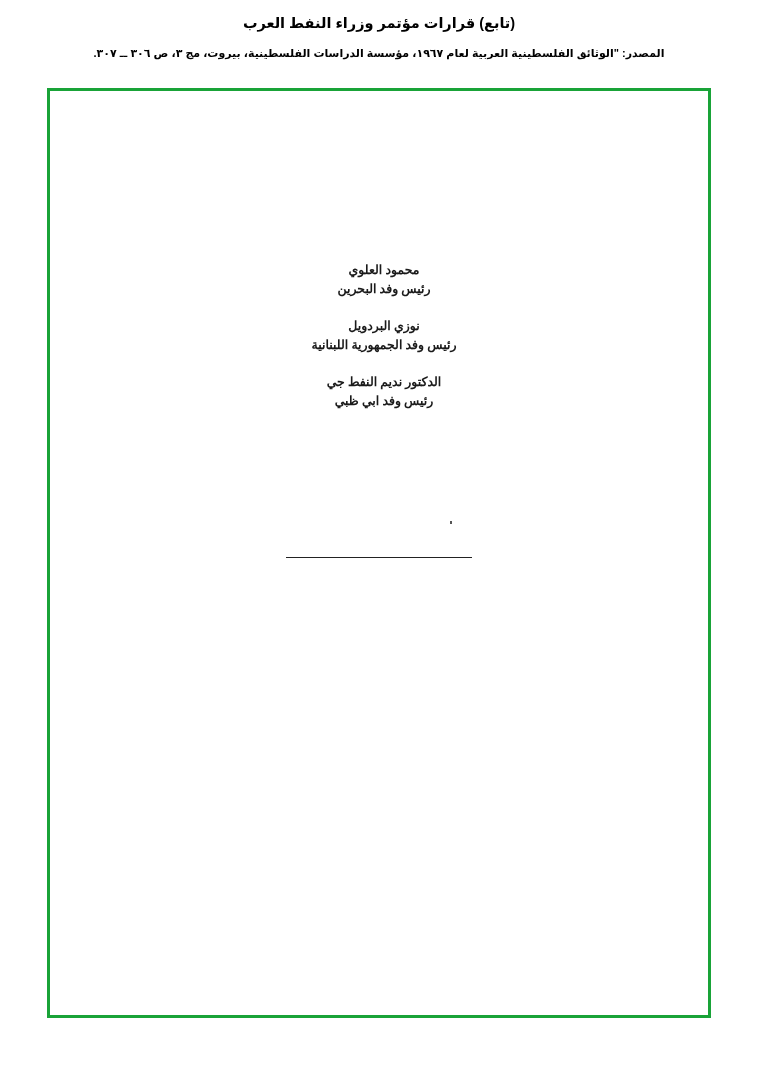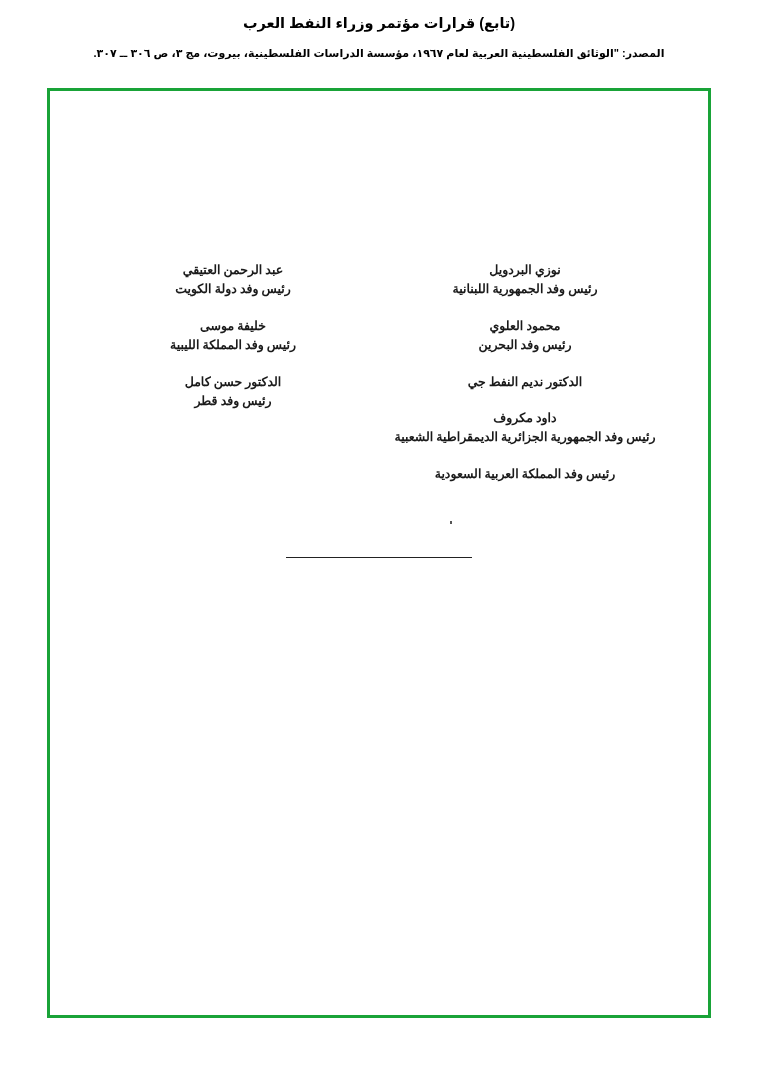--- a/index.html
+++ b/index.html
@@ -131,53 +131,35 @@
     <div class="doc-title">(تابع) قرارات مؤتمر وزراء النفط العرب</div>
     <div class="doc-source">المصدر: "الوثائق الفلسطينية العربية لعام ١٩٦٧، مؤسسة الدراسات الفلسطينية، بيروت، مج ٣، ص ٣٠٦ ــ ٣٠٧.</div>
   </div>
 
   <div class="frame">
 
     <div class="signatures">
 
       <div class="sig-col right">
         <div class="sig-block">
+          <div class="sig-name">محمود العلوي</div>
+          <div class="sig-role">رئيس وفد البحرين</div>
+        </div>
+        <div class="sig-block">
           <div class="sig-name">نوزي البردويل</div>
           <div class="sig-role">رئيس وفد الجمهورية اللبنانية</div>
         </div>
         <div class="sig-block">
-          <div class="sig-name">محمود العلوي</div>
-          <div class="sig-role">رئيس وفد البحرين</div>
+          <div class="sig-name">الدكتور نديم النفط جي</div>
+          <div class="sig-role">رئيس وفد ابي ظبي</div>
         </div>
         <div class="sig-block">
-          <div class="sig-name">الدكتور نديم النفط جي</div>
-        </div>
-        <div class="sig-block">
-          <div class="sig-name">داود مكروف</div>
-          <div class="sig-role">رئيس وفد الجمهورية الجزائرية الديمقراطية الشعبية</div>
-        </div>
-        <div class="sig-block">
-          <div class="sig-role">رئيس وفد المملكة العربية السعودية</div>
         </div>
       </div>
 
-      <div class="sig-col left">
-        <div class="sig-block">
-          <div class="sig-name">عبد الرحمن العتيقي</div>
-          <div class="sig-role">رئيس وفد دولة الكويت</div>
-        </div>
-        <div class="sig-block">
-          <div class="sig-name">خليفة موسى</div>
-          <div class="sig-role">رئيس وفد المملكة الليبية</div>
-        </div>
-        <div class="sig-block">
-          <div class="sig-name">الدكتور حسن كامل</div>
-          <div class="sig-role">رئيس وفد قطر</div>
-        </div>
-      </div>
 
     </div>
 
     <div class="stray-mark"></div>
 
     <div class="footnote-rule-wrap">
       <div class="footnote-rule"></div>
     </div>
 
   </div>

